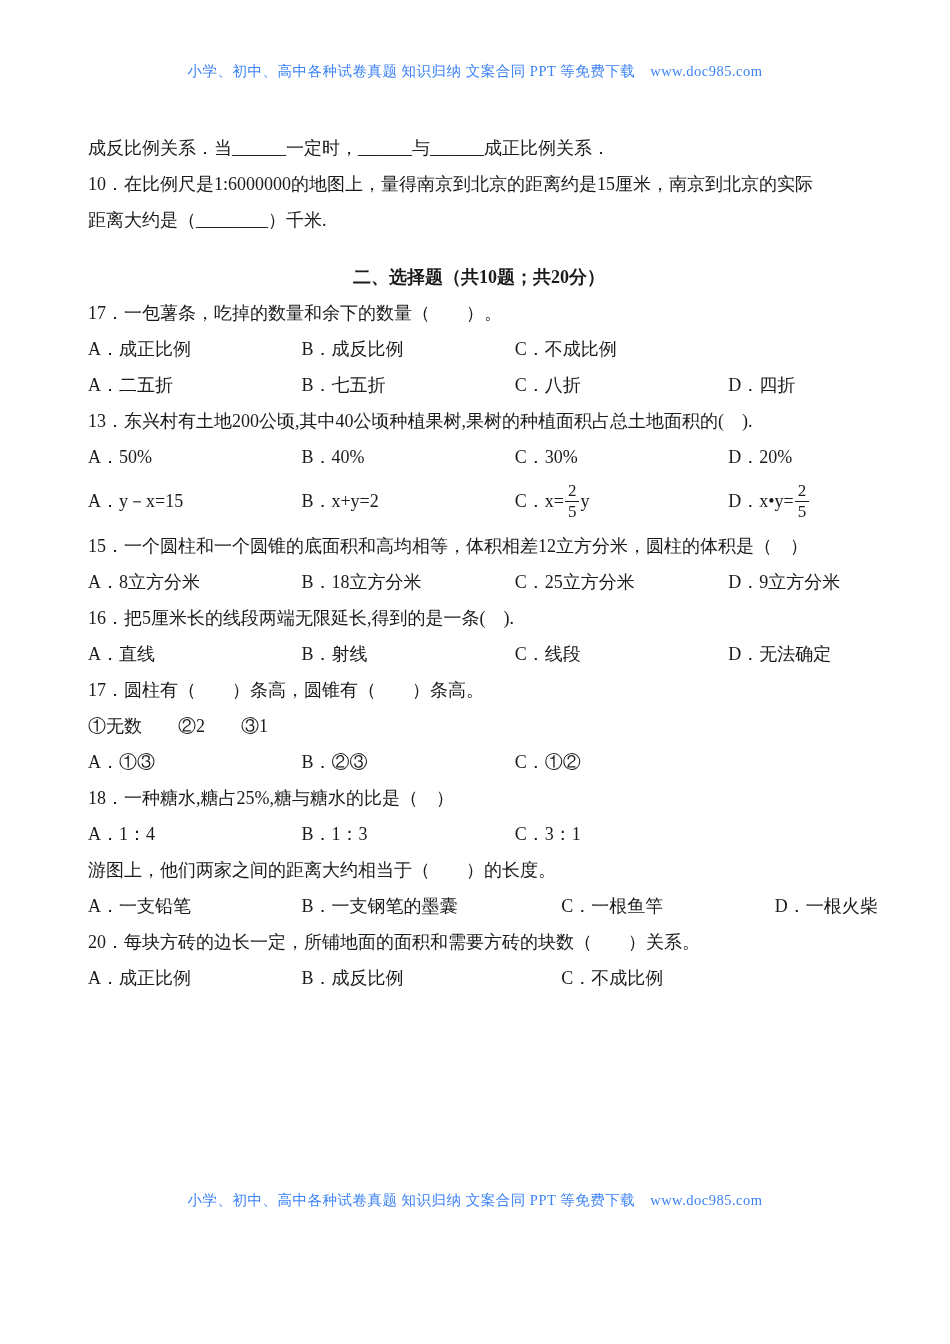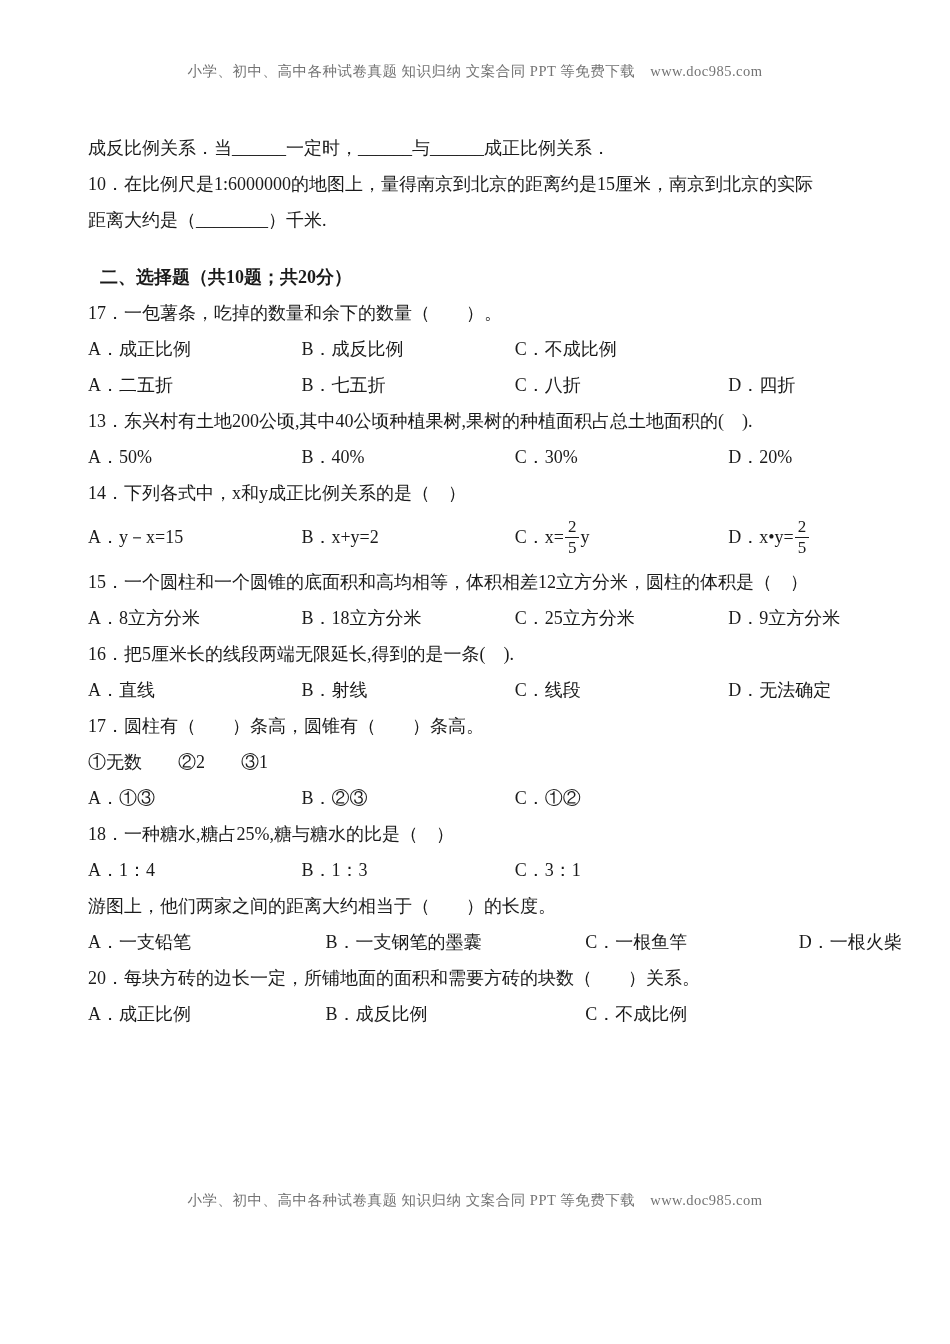--- a/index.html
+++ b/index.html
@@ -16,58 +16,58 @@
     font-family: "Liberation Serif", "DejaVu Serif", serif;
     color: #1a1a1a;
     overflow: hidden;
   }
   .header, .footer {
     position: absolute;
     left: 0;
     width: 100%;
     text-align: center;
     font-size: 14.5px;
-    color: #737373;
+    color: #3b82f6;
     letter-spacing: 0.5px;
   }
   .header { top: 62px; }
   .footer { bottom: 134px; }
   .content {
     position: absolute;
     top: 130px;
     left: 88px;
     right: 86px;
     font-size: 18px;
     line-height: 36px;
   }
   .line {
     margin: 0;
     white-space: pre-wrap;
   }
   .section-title {
-    margin: 21px 0 0 12px;
+    margin: 21px 0 0 6px;
     font-weight: bold;
+    text-align: center;
   }
   .opts {
     display: flex;
     flex-direction: row;
     align-items: center;
     margin: 0;
     white-space: nowrap;
   }
   .opt {
     flex: 0 0 27.5%;
     white-space: nowrap;
   }
   .opt:last-child {
     flex: 0 0 auto;
   }
   .opts-wide .opt:nth-child(2) {
     flex-basis: 33.5%;
-    margin-left: 24px;
   }
   .opts-frac {
     margin: 7px 0;
   }
   .frac {
     display: inline-block;
     vertical-align: -10px;
     text-align: center;
     line-height: 1.05;
     font-size: 17px;
@@ -123,21 +123,20 @@
       <p class="line">13．东兴村有土地200公顷,其中40公顷种植果树,果树的种植面积占总土地面积的(　).</p>
       <div class="opts">
         <span class="opt">A．50%</span>
         <span class="opt">B．40%</span>
         <span class="opt">C．30%</span>
         <span class="opt">D．20%</span>
       </div>
     </div>
 
     <div>
-      <p class="line">14．下列各式中，x和y成正比例关系的是（　）</p>
       <div class="opts opts-frac">
         <span class="opt">A．y－x=15</span>
         <span class="opt">B．x+y=2</span>
         <span class="opt"><span>C．x=</span><span class="frac"><span class="num">2</span><span class="den">5</span></span><span>y</span></span>
         <span class="opt"><span>D．x•y=</span><span class="frac"><span class="num">2</span><span class="den">5</span></span></span>
       </div>
     </div>
 
     <div>
       <p class="line">15．一个圆柱和一个圆锥的底面积和高均相等，体积相差12立方分米，圆柱的体积是（　）</p>

